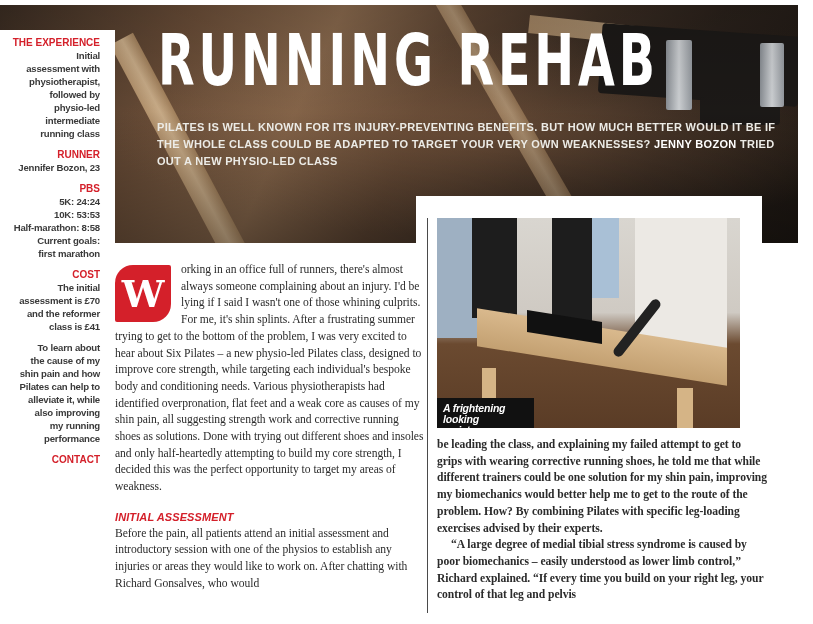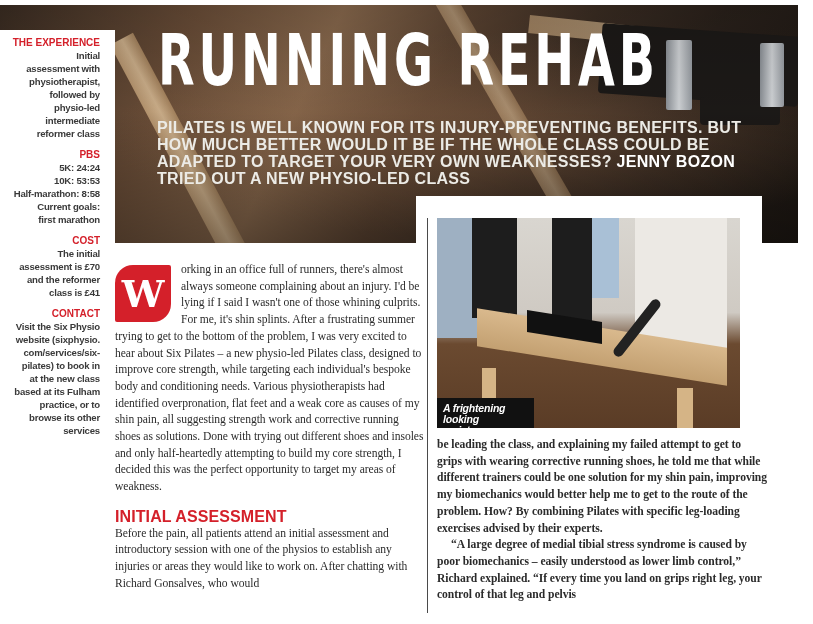--- a/index.html
+++ b/index.html
@@ -56,21 +56,21 @@
   .title {
     position: absolute; left: 158px; top: 24px;
     font-family: "DejaVu Sans", sans-serif; font-weight: bold;
     color: #ffffff; font-size: 72px; line-height: 72px;
     letter-spacing: 6px; transform: scaleX(0.66); transform-origin: left top;
     white-space: nowrap;
   }
   .standfirst {
     position: absolute; left: 157px; top: 119px; width: 620px;
     font-family: "Liberation Sans", sans-serif; font-weight: bold;
-    color: #ecebe6; font-size: 16px; line-height: 17px; letter-spacing: 0.3px;
+    color: #ecebe6; font-size: 11px; line-height: 17px; letter-spacing: 0.3px;
     text-transform: uppercase;
   }
   .standfirst .byline { color: #ffffff; }
 
   
   .inset-frame {
     position: absolute; left: 416px; top: 196px; width: 346px; height: 240px; background: #ffffff;
   }
   .inset-photo {
     position: absolute; left: 437px; top: 218px; width: 303px; height: 210px; overflow: hidden;
@@ -109,21 +109,21 @@
   .dropcap {
     float: left; width: 56px; height: 57px; margin: 3px 10px 2px 0;
     background: #d4202a; color: #ffffff;
     border-radius: 18px 2px 18px 2px;
     font-family: "DejaVu Serif", serif; font-weight: bold; font-size: 38px;
     line-height: 57px; text-align: center;
   }
   .col p { text-align: left; }
   .col .subhead {
     font-family: "Liberation Sans", sans-serif; font-weight: bold; color: #d4202a;
-    font-size: 16px; margin-top: 13px; letter-spacing: 0.1px; text-transform: uppercase;
+    font-size: 11px; margin-top: 13px; letter-spacing: 0.1px; text-transform: uppercase; font-style: italic;
   }
   .col .indent { text-indent: 14px; }
 </style>
 </head>
 <body>
 
 <div class="hero">
   <div class="rail r1"></div>
   <div class="rail r2"></div>
   <div class="rail r3"></div>
@@ -143,50 +143,53 @@
 <div class="sidebar-panel"></div>
 <div class="sidebar">
   <div class="sb-block">
     <div class="sb-head">THE EXPERIENCE</div>
     <div class="sb-body">Initial
 assessment with
 physiotherapist,
 followed by
 physio-led
 intermediate
-reformer class</div>
+running class</div>
+  </div>
+  <div class="sb-block">
+    <div class="sb-head">RUNNER</div>
+    <div class="sb-body">Jennifer Bozon, 23</div>
   </div>
   <div class="sb-block">
     <div class="sb-head">PBS</div>
     <div class="sb-body">5K: 24:24
 10K: 53:53
 Half-marathon: 8:58
 Current goals:
 first marathon</div>
   </div>
   <div class="sb-block">
     <div class="sb-head">COST</div>
     <div class="sb-body">The initial
 assessment is £70
 and the reformer
 class is £41</div>
   </div>
   <div class="sb-block">
+    <div class="sb-body">To learn about
+the cause of my
+shin pain and how
+Pilates can help to
+alleviate it, while
+also improving
+my running
+performance</div>
   </div>
   <div class="sb-block">
     <div class="sb-head">CONTACT</div>
-    <div class="sb-body">Visit the Six Physio
-website (sixphysio.
-com/services/six-
-pilates) to book in
-at the new class
-based at its Fulham
-practice, or to
-browse its other
-services</div>
   </div>
 </div>
 
 <div class="inset-frame"></div>
 <div class="inset-photo">
   <div class="wall-l"></div>
   <div class="win"></div>
   <div class="door"></div>
   <div class="shelf a"></div>
   <div class="shelf b"></div>
@@ -201,14 +204,14 @@
 <div class="col-divider"></div>
 
 <div class="col col1">
   <p><span class="dropcap">W</span><span>orking in an office full of runners, there's almost always someone complaining about an injury. I'd be lying if I said I wasn't one of those whining culprits. For me, it's shin splints. After a frustrating summer trying to get to the bottom of the problem, I was very excited to hear about Six Pilates – a new physio-led Pilates class, designed to improve core strength, while targeting each individual's bespoke body and conditioning needs. Various physiotherapists had identified overpronation, flat feet and a weak core as causes of my shin pain, all suggesting strength work and corrective running shoes as solutions. Done with trying out different shoes and insoles and only half-heartedly attempting to build my core strength, I decided this was the perfect opportunity to target my areas of weakness.</span></p>
   <div class="subhead">INITIAL ASSESSMENT</div>
   <p>Before the pain, all patients attend an initial assessment and introductory session with one of the physios to establish any injuries or areas they would like to work on. After chatting with Richard Gonsalves, who would</p>
 </div>
 
 <div class="col col2">
   <p>be leading the class, and explaining my failed attempt to get to grips with wearing corrective running shoes, he told me that while different trainers could be one solution for my shin pain, improving my biomechanics would better help me to get to the route of the problem. How? By combining Pilates with specific leg-loading exercises advised by their experts.</p>
-  <p class="indent">“A large degree of medial tibial stress syndrome is caused by poor biomechanics – easily understood as lower limb control,” Richard explained. “If every time you land on grips right leg, your control of that leg and pelvis</p>
+  <p class="indent">“A large degree of medial tibial stress syndrome is caused by poor biomechanics – easily understood as lower limb control,” Richard explained. “If every time you build on your right leg, your control of that leg and pelvis</p>
 </div>
 
 </body></html>

